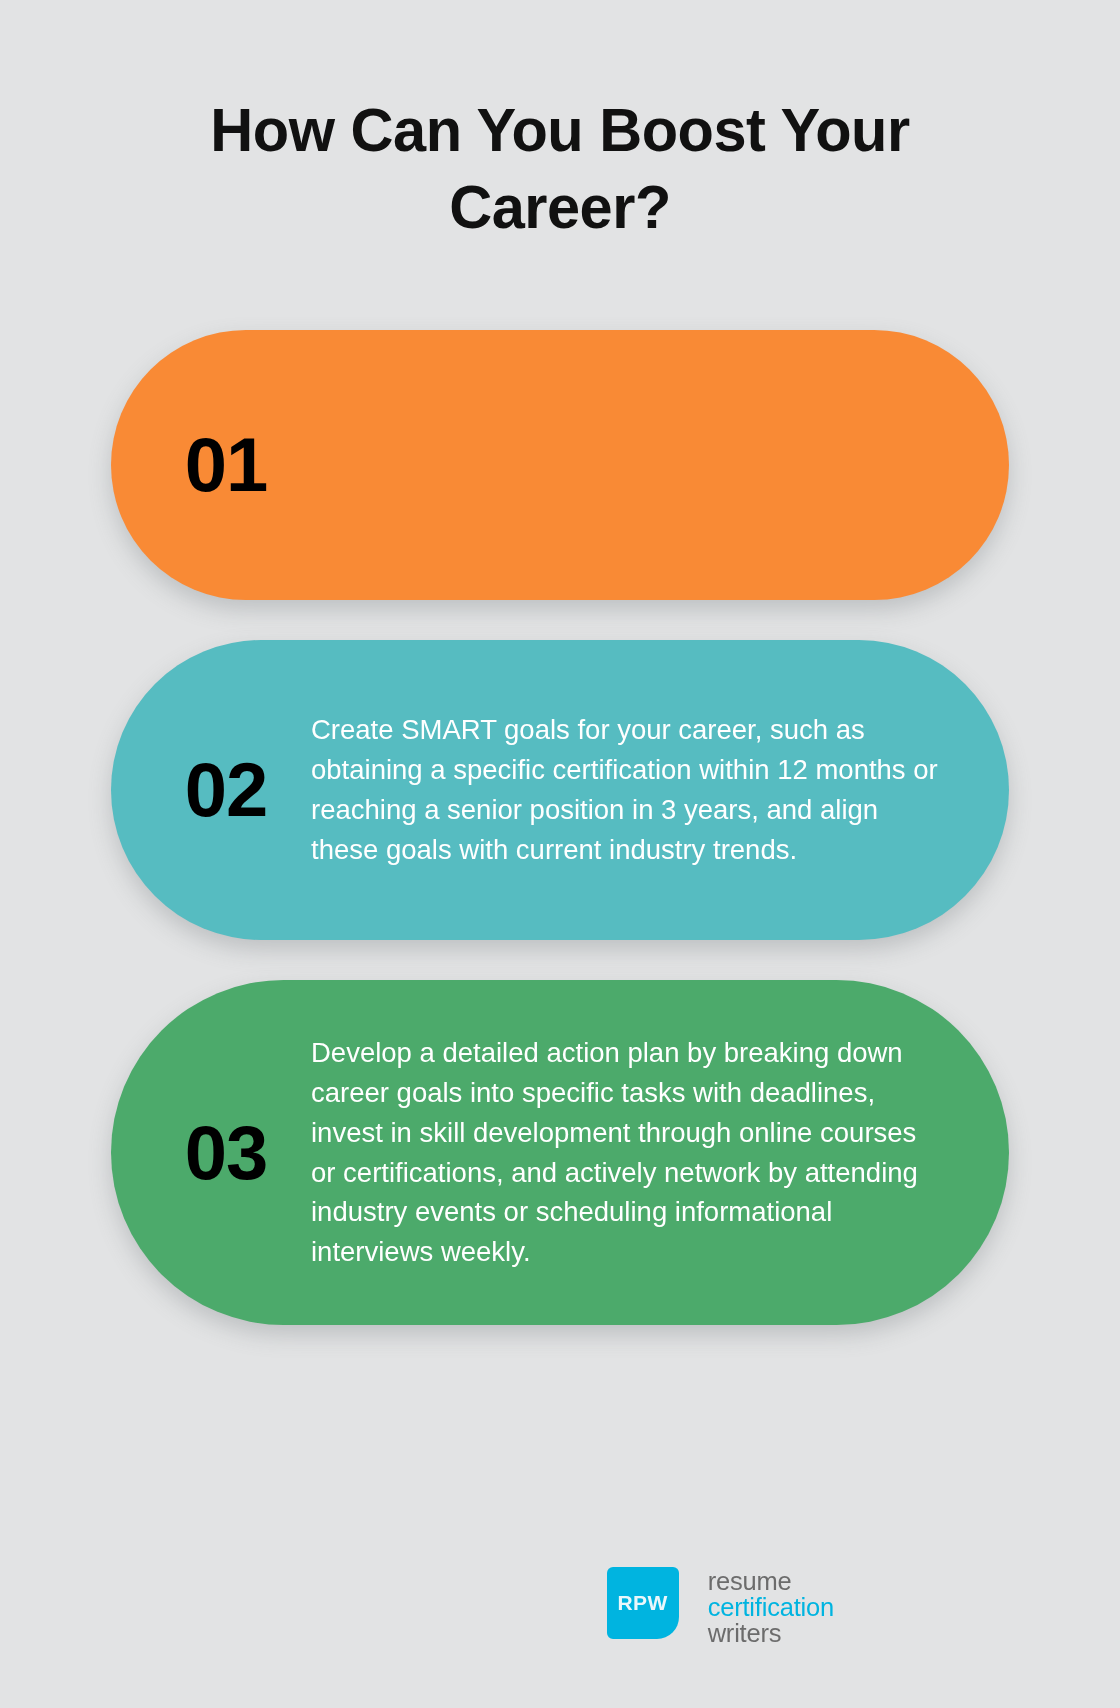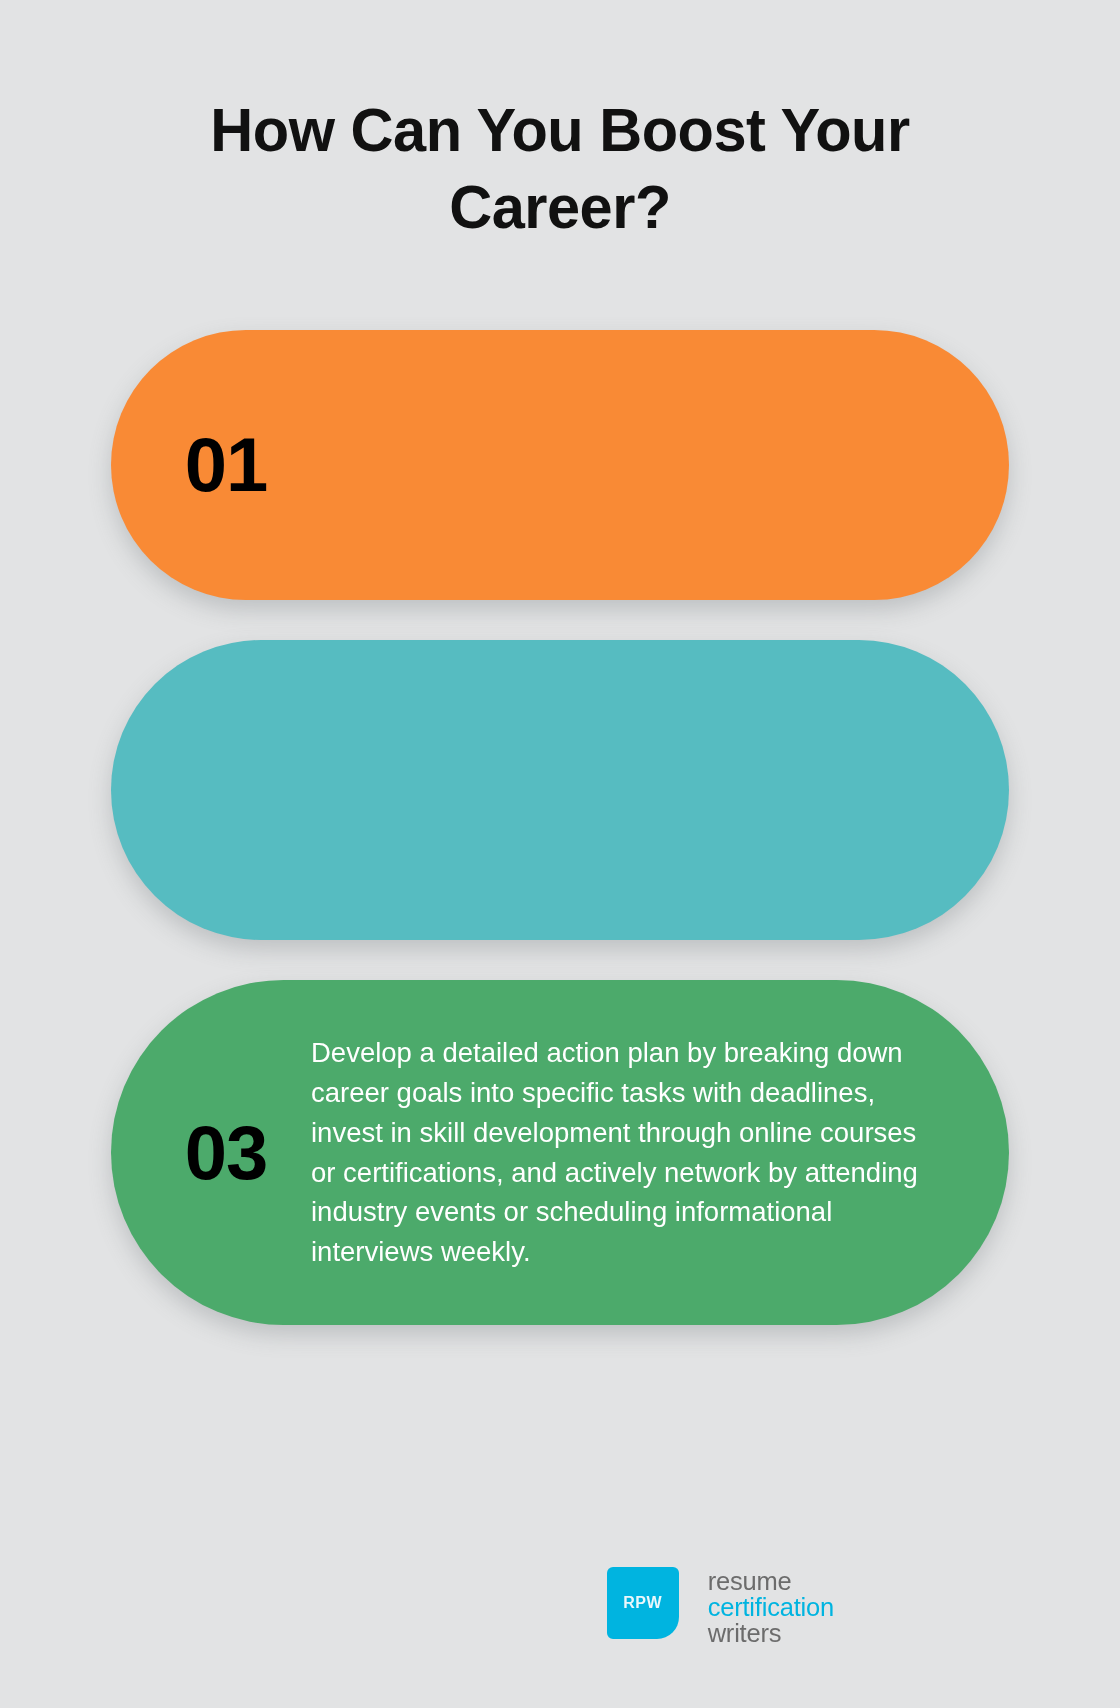--- a/index.html
+++ b/index.html
@@ -101,21 +101,21 @@
     height: 72px;
     background: #00b4e0;
     border-radius: 6px 6px 22px 6px;
     display: flex;
     align-items: center;
     justify-content: center;
     flex: 0 0 auto;
   }
   .logo-badge-text {
     color: #eaf7fb;
-    font-size: 16px;
+    font-size: 21px;
     font-weight: bold;
     letter-spacing: 0.5px;
     font-family: "Liberation Sans", sans-serif;
   }
   .logo-words {
     margin-left: 29px;
     line-height: 1.02;
     padding-top: 1px;
   }
   .logo-line {
@@ -138,20 +138,22 @@
     <h1 class="page-title">How Can You Boost Your Career?</h1>
   </div>
 
   <div class="cards">
 
     <div class="card card-1">
       <div class="card-number">01</div>
     </div>
 
     <div class="card card-2">
+      <div class="card-number">02</div>
+      <div class="card-text">Create SMART goals for your career, such as obtaining a specific certification within 12 months or reaching a senior position in 3 years, and align these goals with current industry trends.</div>
     </div>
 
     <div class="card card-3">
       <div class="card-number">03</div>
       <div class="card-text">Develop a detailed action plan by breaking down career goals into specific tasks with deadlines, invest in skill development through online courses or certifications, and actively network by attending industry events or scheduling informational interviews weekly.</div>
     </div>
 
   </div>
 
   <div class="logo">

